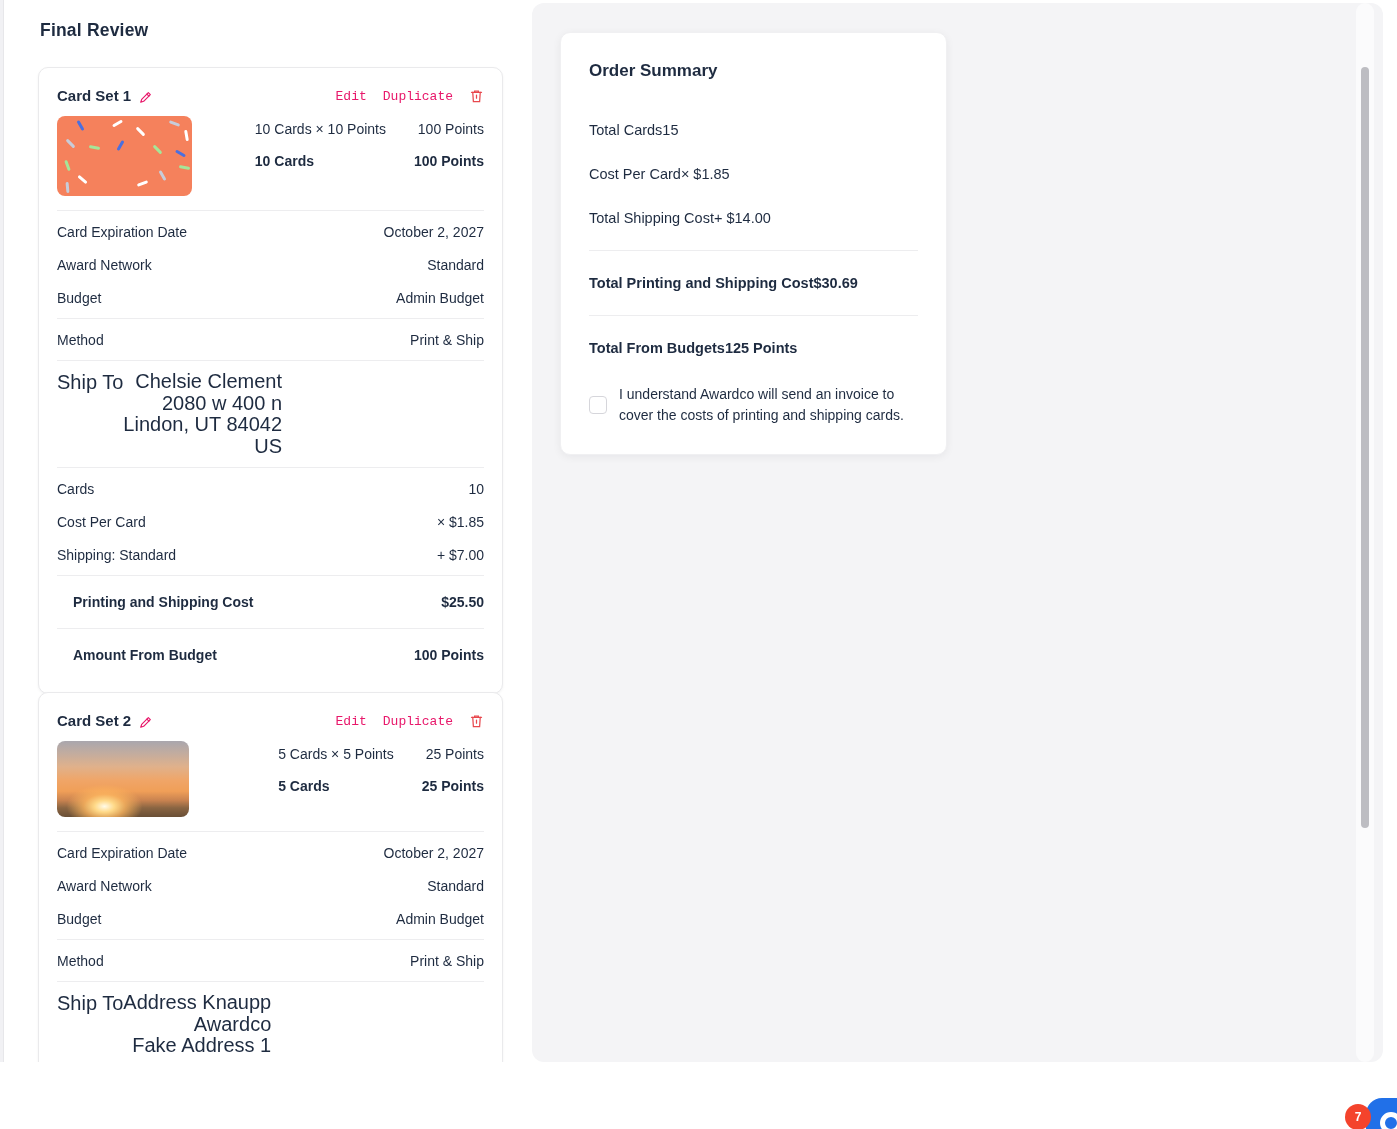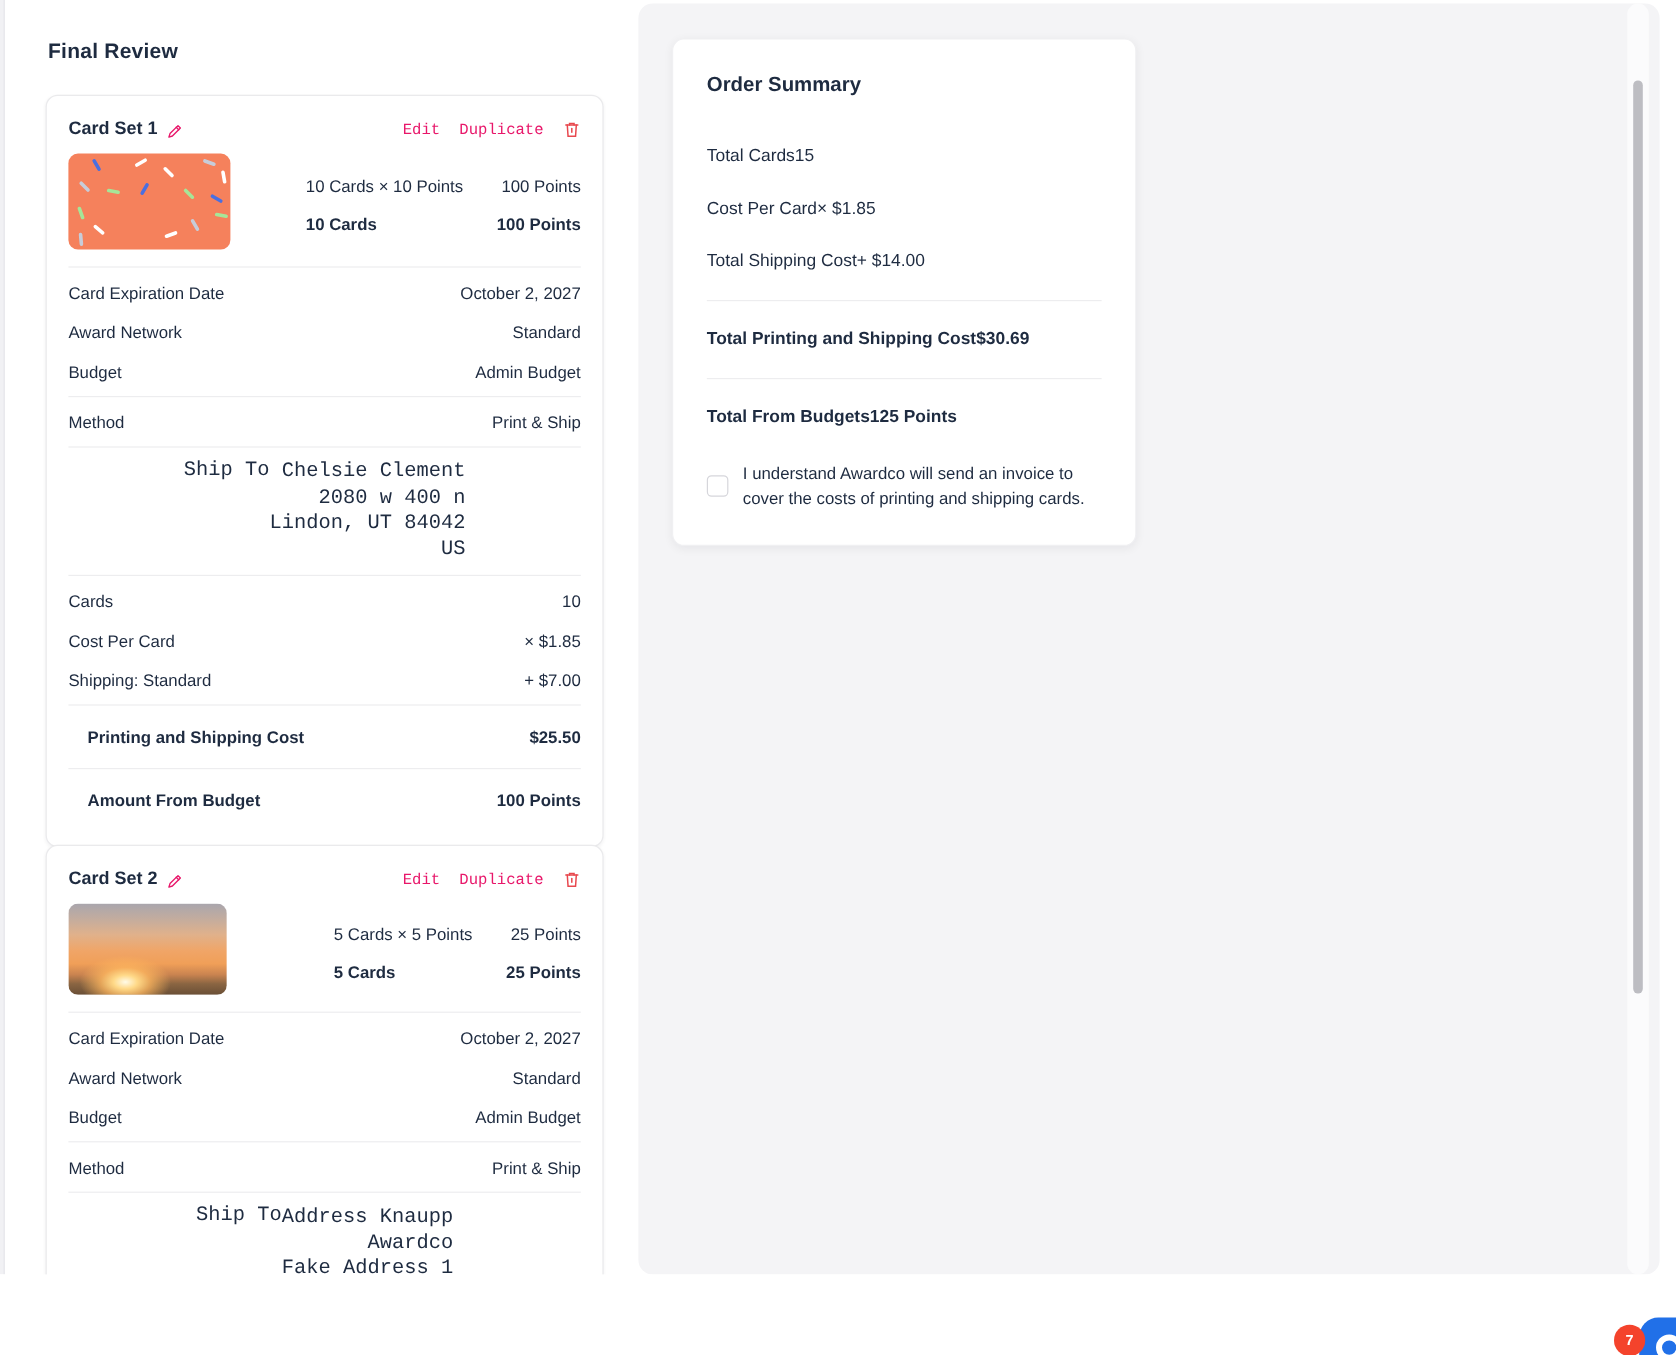--- a/index.html
+++ b/index.html
@@ -2,61 +2,61 @@
 <html><head>
 <meta charset="utf-8">
 <style>
   * { margin:0; padding:0; box-sizing:border-box; }
   html,body { width:1397px; height:1129px; overflow:hidden; background:#ffffff;
               font-family:"Liberation Sans", sans-serif; color:#1E2B40; }
   .left-rail { position:absolute; left:0; top:0; width:4px; height:1062px;
                background:#f1f1f4; border-right:1px solid #e7e7ea; }
 
   
-  .left-col { position:absolute; left:5px; top:12px; width:527px; height:1062px;
+  .left-col { position:absolute; left:5px; top:0; width:527px; height:1062px;
               overflow:hidden; background:#ffffff; }
   .page-title { position:absolute; left:35px; top:20px; font-size:17.5px; font-weight:700;
                 letter-spacing:.2px; }
 
   .card-set { position:absolute; left:33px; width:465px; background:#fff;
               border:1px solid #eaeaec; border-radius:10px; padding:16px 18px;
               box-shadow:0 1px 3px rgba(20,20,40,.05); }
   .cs1 { top:67px; }
   .cs2 { top:692px; height:520px; }
 
   .cs-header { display:flex; align-items:flex-end; height:20px; margin-bottom:12px; }
   .cs-title { font-size:15px; font-weight:700; }
   .pencil-btn { margin-left:8px; display:inline-flex; background:none; border:none;
                 cursor:pointer; color:#E8176A; }
   .cs-actions { margin-left:auto; display:flex; align-items:center; gap:16px;font-family:Liberation Mono, monospace; }
   .link-btn { background:none; border:none; color:#E8176A; font-size:13px; cursor:pointer;
               font-family:inherit; }
   .trash-btn { background:none; border:none; color:#e8484e; cursor:pointer; display:inline-flex; }
 
-  .cs-media { display:flex; align-items:center; margin-bottom:14px; }
+  .cs-media { display:flex; align-items:flex-start; margin-bottom:14px; }
   .thumb { width:135px; height:80px; border-radius:8px; position:relative; overflow:hidden; }
   .thumb-orange { background:#F5815C; }
   .thumb-sunset { width:132px; height:76px;
     background:
       radial-gradient(38px 22px at 36% 86%, #fffbe8 0%, #ffd988 26%, rgba(255,183,95,.75) 55%, rgba(250,170,90,0) 100%),
       linear-gradient(180deg, #a9a6ad 0%, #c2ac9f 16%, #e0b18b 34%, #f0a567 52%, #f09f58 66%, #c98350 78%, #8a6542 88%, #6a4f36 100%);
   }
   .confetti { position:absolute; width:11px; height:3px; border-radius:3px; }
   .qty-block { margin-left:auto; display:flex; gap:28px; padding-top:5px; }
   .qty-col { display:flex; flex-direction:column; }
   .qty-col.right { text-align:right; }
   .qty-line1 { font-size:14px; line-height:16px; }
   .qty-line2 { font-size:14px; line-height:16px; font-weight:700; margin-top:16px; }
 
   .divider { border-top:1px solid #ededef; margin:4px 0; }
   .row { display:flex; justify-content:space-between; align-items:center; height:33px;
          font-size:14px; }
   .row-tall { height:44px; }
   .row b { font-weight:700;padding-left:16px; }
-  .shipto { display:flex; justify-content:center; padding:6px 0; font-size:17px;font-family:Liberation Mono, monospace; }
+  .shipto { display:flex; justify-content:flex-start; padding:6px 0; font-size:20px; }
   .shipto .lines { text-align:right; line-height:21.5px; }
 
   
   .gray-panel { position:absolute; left:532px; top:3px; width:851px; height:1059px;
                 background:#f4f4f6; border-radius:12px; }
   .order-card { position:absolute; left:28px; top:29px; width:387px; background:#fff;
                 border:1px solid #f0f0f2; border-radius:10px; padding:28px;
                 box-shadow:0 2px 8px rgba(20,20,40,.06); }
   .os-title { font-size:17px; font-weight:700; height:22px; margin-bottom:25px; }
   .os-row { display:flex; align-items:center; height:44px;

